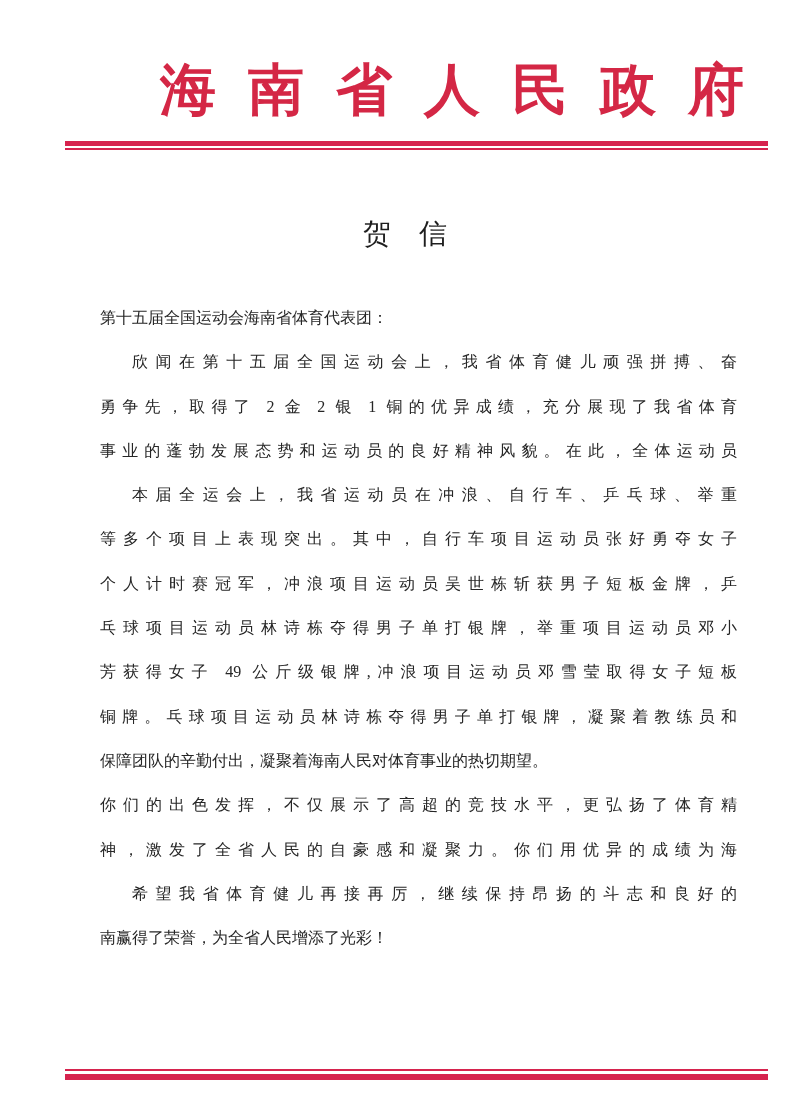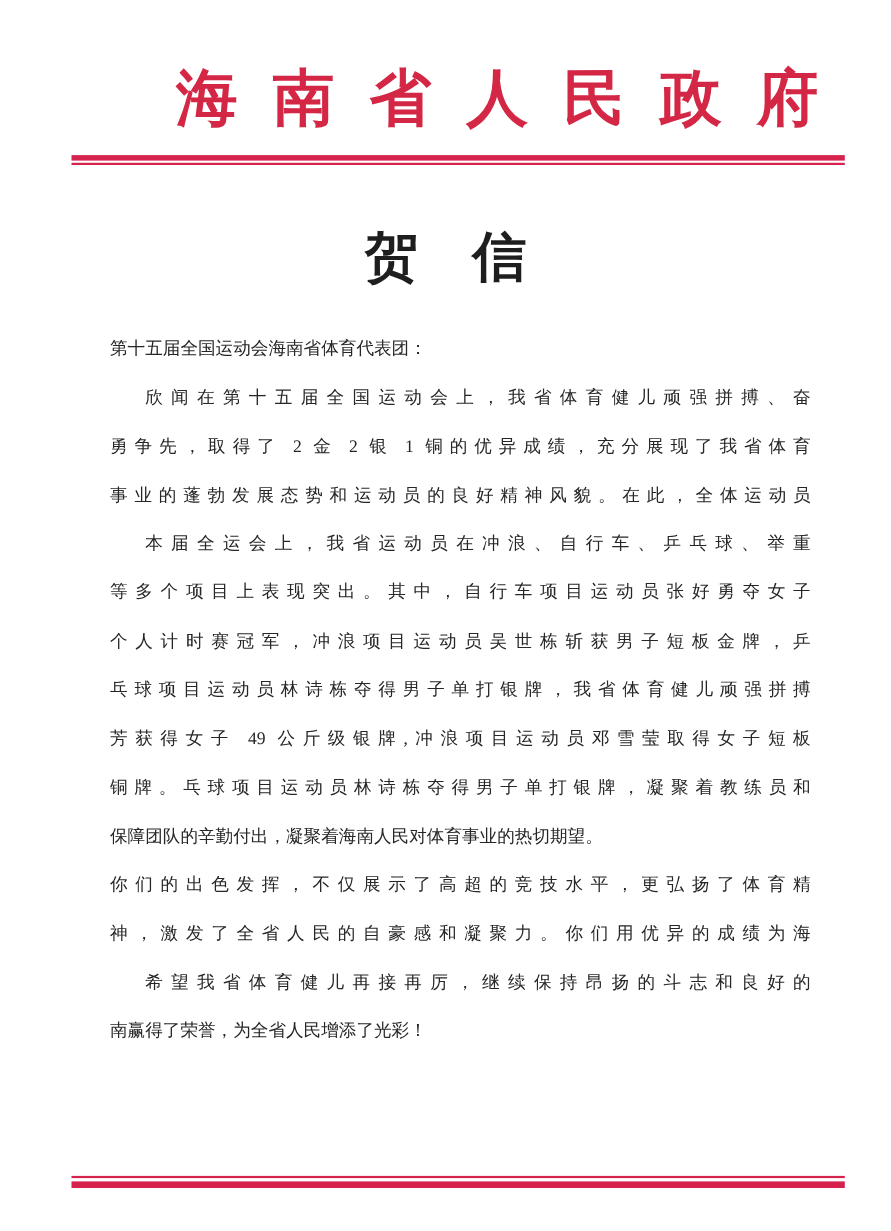--- a/index.html
+++ b/index.html
@@ -41,22 +41,22 @@
   .rule-bottom { top: 1069px; }
   .rule-bottom .gap { height: 3px; }
   .rule-bottom .thick { height: 6px; }
   
   .doc-title {
     position: absolute;
     top: 212px;
     left: 0;
     width: 100%;
     text-align: center;
-    font-size: 49px;
-    font-weight: bold;
+    font-size: 28px;
+    font-weight: normal;
     color: #1e1e1e;
     line-height: 44px;
     margin: 0;
   }
   
   .letter-body {
     position: absolute;
     top: 296px;
     left: 100px;
     width: 637px;
@@ -92,21 +92,21 @@
   <h2 class="doc-title">贺　信</h2>
 
   <div class="letter-body">
       <div class="body-line">第十五届全国运动会海南省体育代表团：</div>
       <div class="body-line flush indent">欣闻在第十五届全国运动会上，我省体育健儿顽强拼搏、奋</div>
       <div class="body-line flush">勇争先，取得了 2 金 2 银 1 铜的优异成绩，充分展现了我省体育</div>
       <div class="body-line flush">事业的蓬勃发展态势和运动员的良好精神风貌。在此，全体运动员</div>
       <div class="body-line flush indent">本届全运会上，我省运动员在冲浪、自行车、乒乓球、举重</div>
       <div class="body-line flush">等多个项目上表现突出。其中，自行车项目运动员张好勇夺女子</div>
       <div class="body-line flush">个人计时赛冠军，冲浪项目运动员吴世栋斩获男子短板金牌，乒</div>
-      <div class="body-line flush">乓球项目运动员林诗栋夺得男子单打银牌，我省体育健儿顽强拼搏</div>
+      <div class="body-line flush">乓球项目运动员林诗栋夺得男子单打银牌，举重项目运动员邓小</div>
       <div class="body-line flush">芳获得女子 49 公斤级银牌,冲浪项目运动员邓雪莹取得女子短板</div>
       <div class="body-line flush">铜牌。乓球项目运动员林诗栋夺得男子单打银牌，凝聚着教练员和</div>
       <div class="body-line">保障团队的辛勤付出，凝聚着海南人民对体育事业的热切期望。</div>
       <div class="body-line flush">你们的出色发挥，不仅展示了高超的竞技水平，更弘扬了体育精</div>
       <div class="body-line flush">神，激发了全省人民的自豪感和凝聚力。你们用优异的成绩为海</div>
       <div class="body-line flush indent">希望我省体育健儿再接再厉，继续保持昂扬的斗志和良好的</div>
       <div class="body-line">南赢得了荣誉，为全省人民增添了光彩！</div>
     </div>
 
   <div class="rule rule-bottom">

